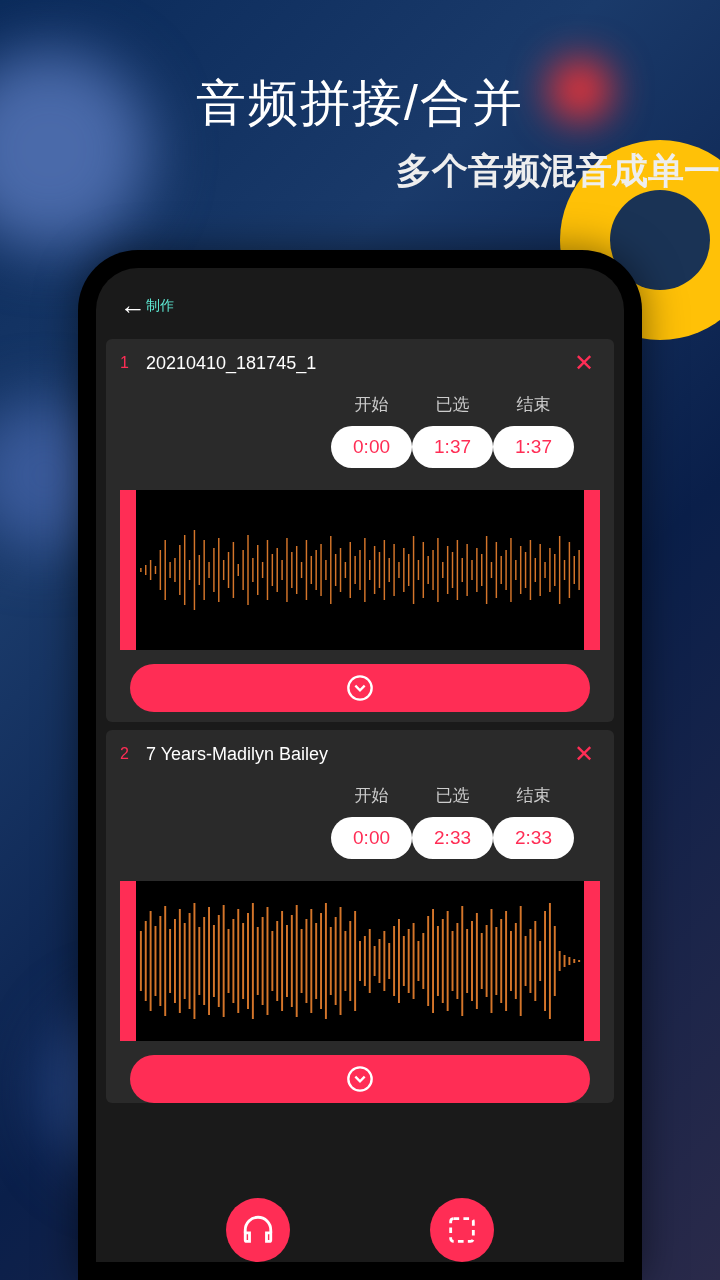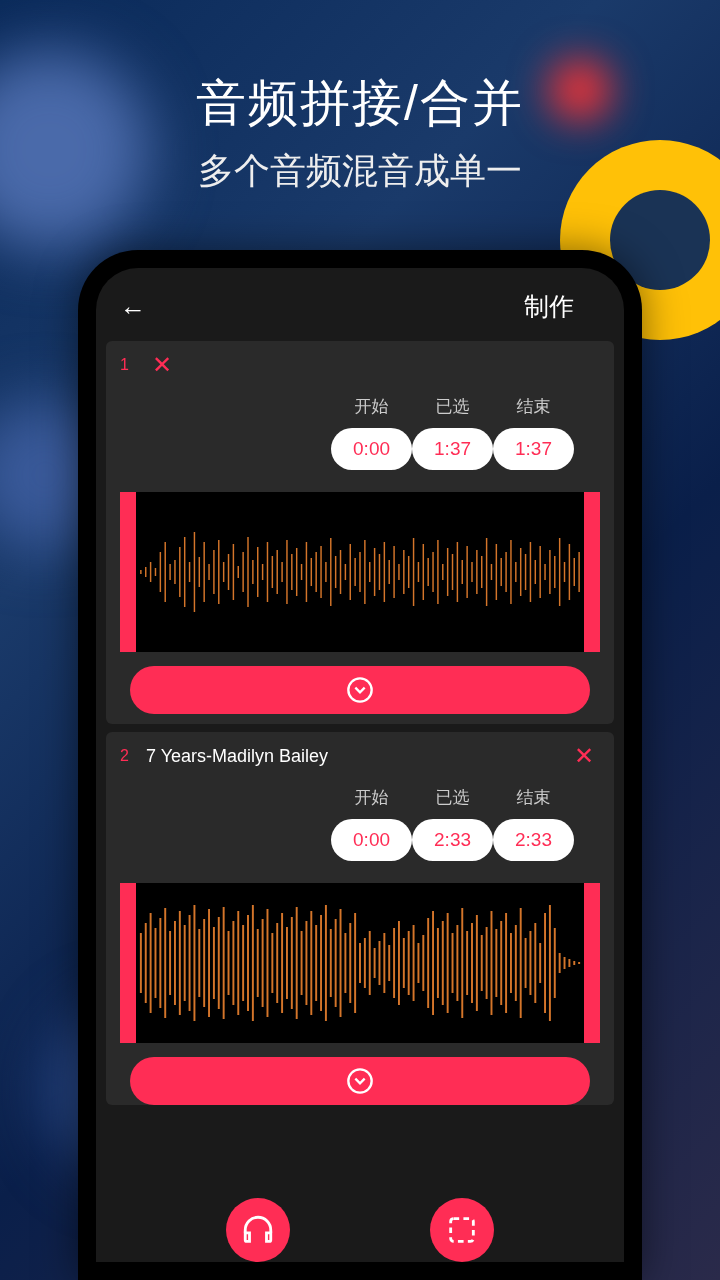--- a/index.html
+++ b/index.html
@@ -38,21 +38,21 @@
 }
 
 .title-block {
   position: relative;
   z-index: 2;
   text-align: center;
   padding-top: 70px;
   color: #fff;
 }
 .title-main { font-size: 50px; font-weight: 400; letter-spacing: 2px; }
-.title-sub { font-size: 36px; font-weight: 400; margin-top: 10px; color: #eee; }
+.title-sub { font-size: 36px; font-weight: 700; margin-top: 10px; color: #eee; text-align: right; }
 
 .phone {
   position: absolute;
   top: 250px;
   left: 78px;
   width: 564px;
   height: 1030px;
   background: #000;
   border-radius: 60px 60px 0 0;
   padding: 18px;
@@ -67,21 +67,21 @@
   overflow: hidden;
   display: flex;
   flex-direction: column;
 }
 .header {
   display: flex;
   align-items: center;
   padding: 22px 24px 18px;
 }
 .back-btn { color: #fff; font-size: 26px; cursor: pointer; }
-.header-title { flex: 1; text-align: right; color: #ffffff; font-size: 25px; margin-right: 26px; }
+.header-title { flex: 1; text-align: left; color: #5eead4; font-size: 14px; margin-right: 26px; }
 
 .track-card {
   background: #2a2a2a;
   margin: 0 10px 8px;
   border-radius: 6px;
 }
 .track-head {
   display: flex;
   align-items: center;
   padding: 10px 14px 6px;
@@ -177,20 +177,21 @@
   <div class="screen">
 
     <div class="header">
       <span class="back-btn">←</span>
       <span class="header-title">制作</span>
     </div>
 
     <div class="track-card">
       <div class="track-head">
         <span class="track-num">1</span>
+        <span class="track-name">20210410_181745_1</span>
         <span class="close-x">✕</span>
       </div>
       <div class="time-row">
         <div class="time-col">
           <div class="time-label">开始</div>
           <div class="time-pill">0:00</div>
         </div>
         <div class="time-col">
           <div class="time-label">已选</div>
           <div class="time-pill">1:37</div>

